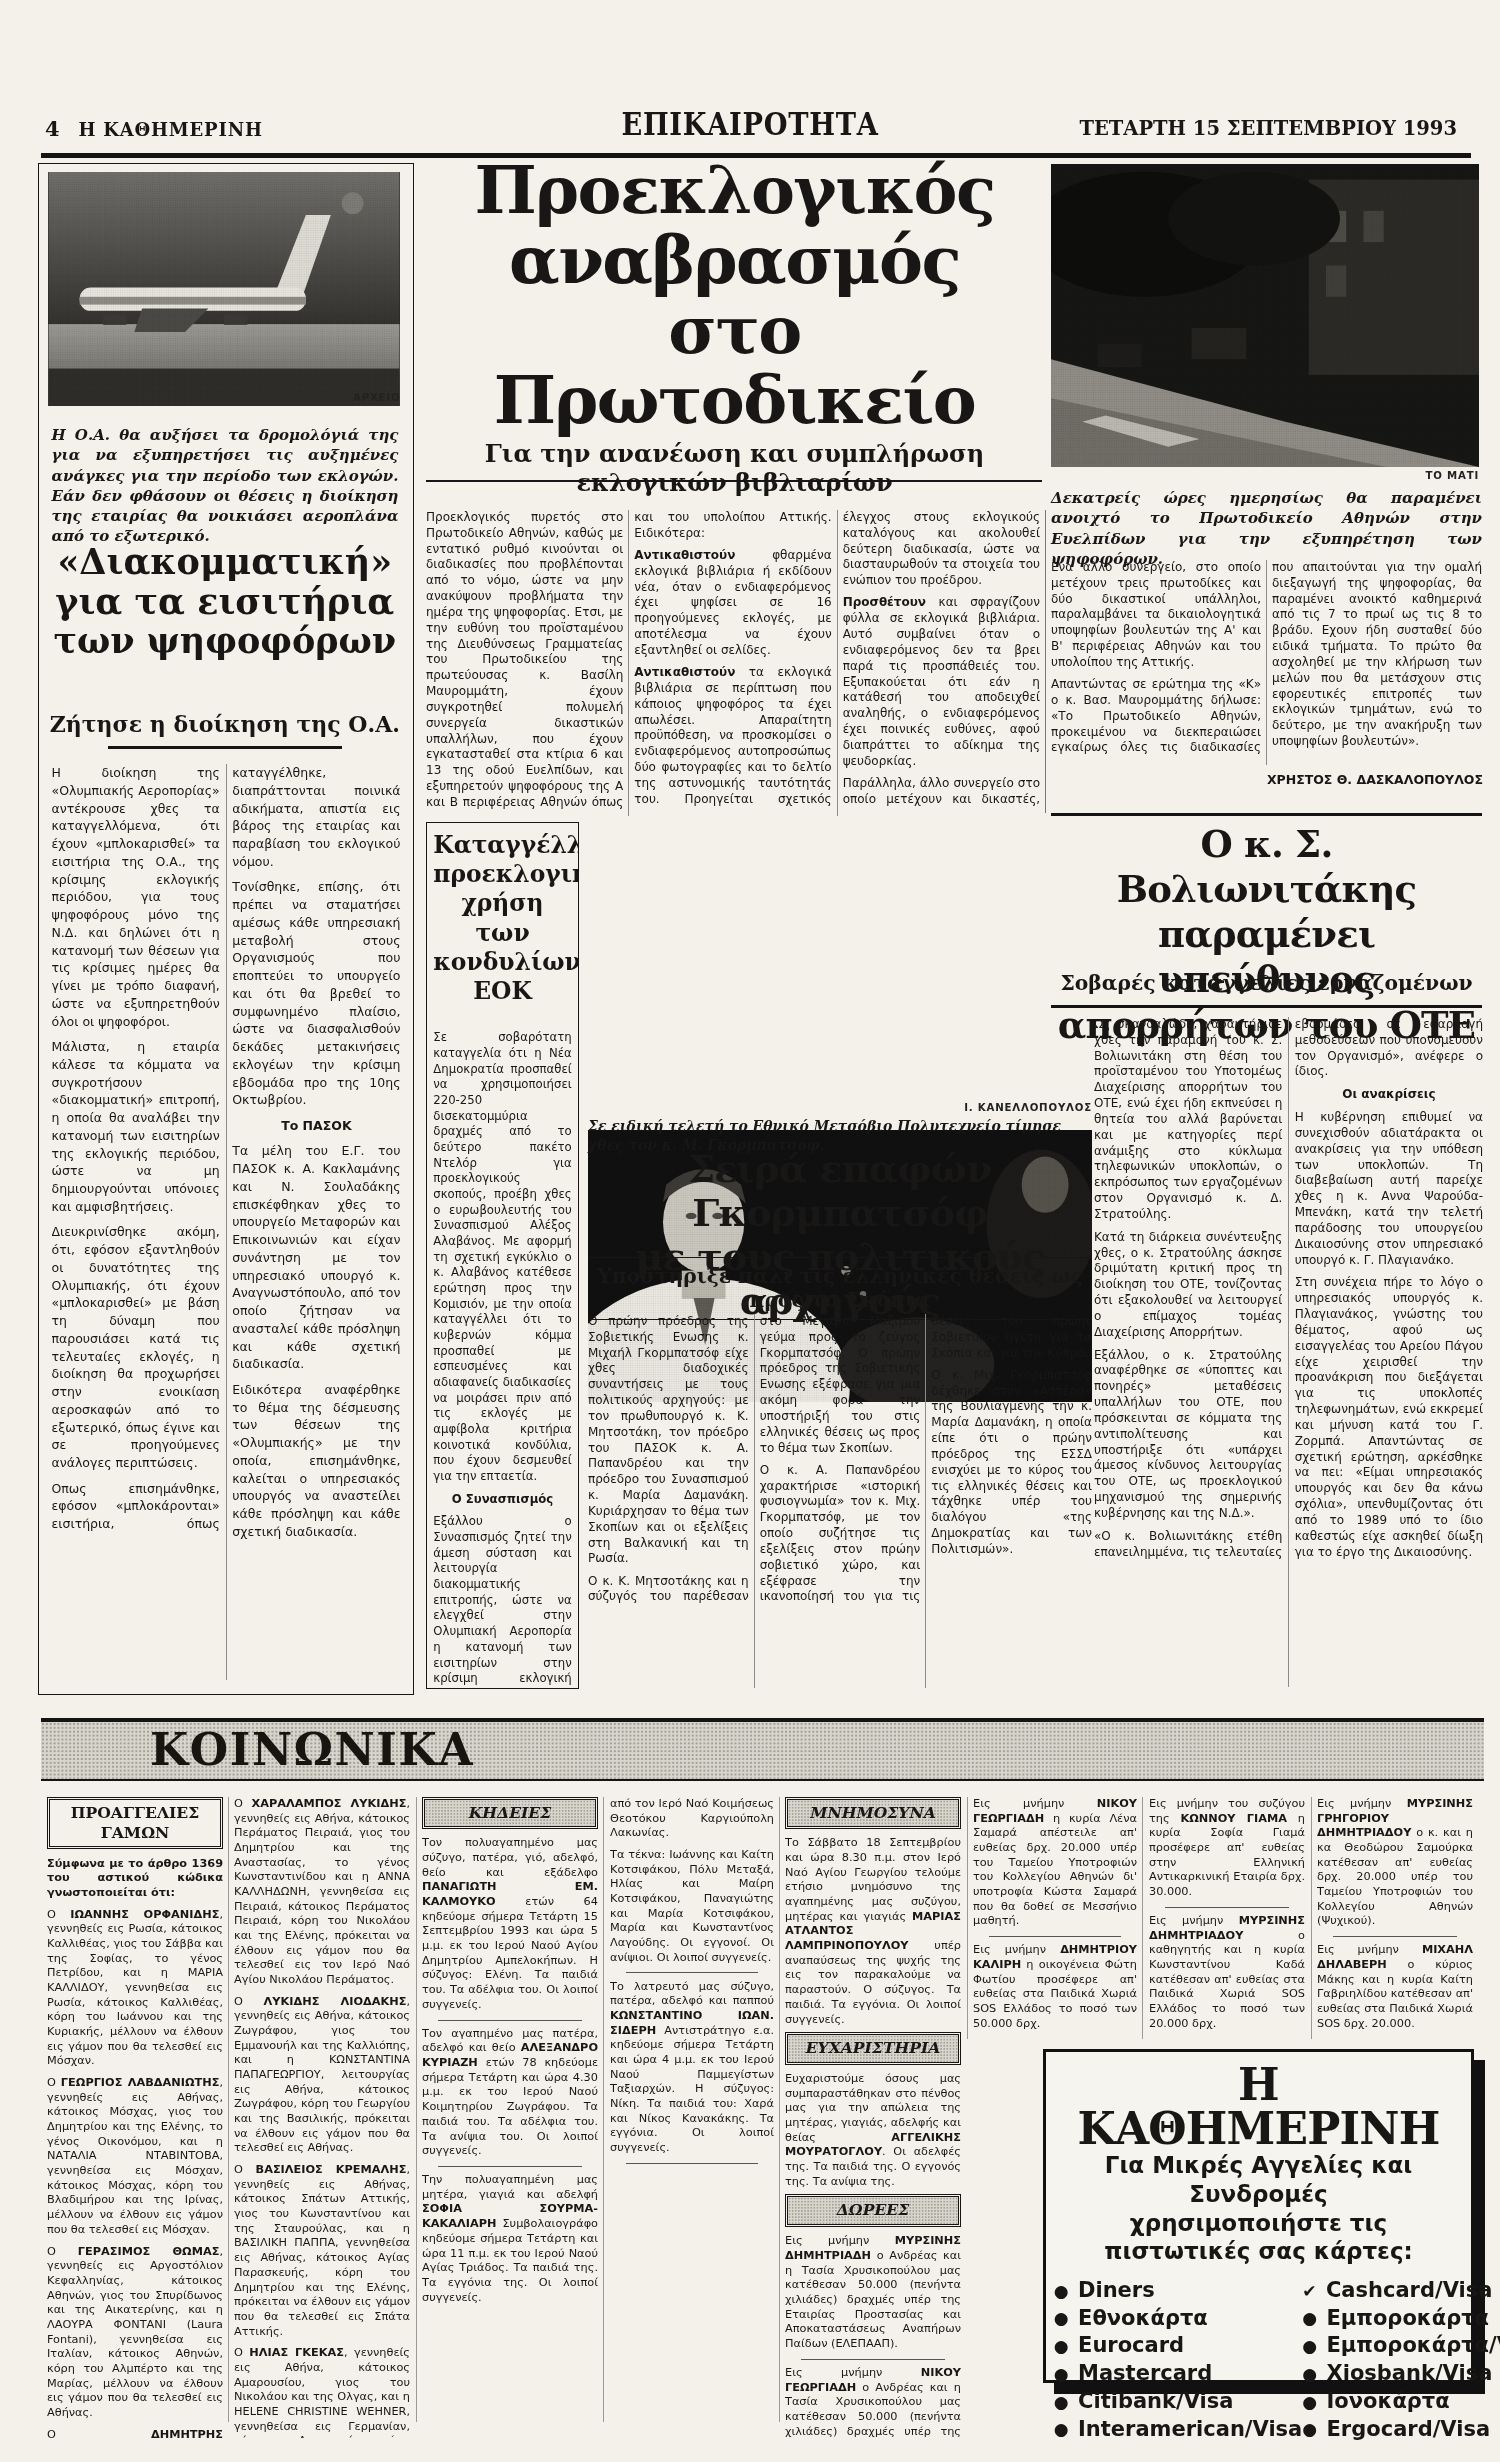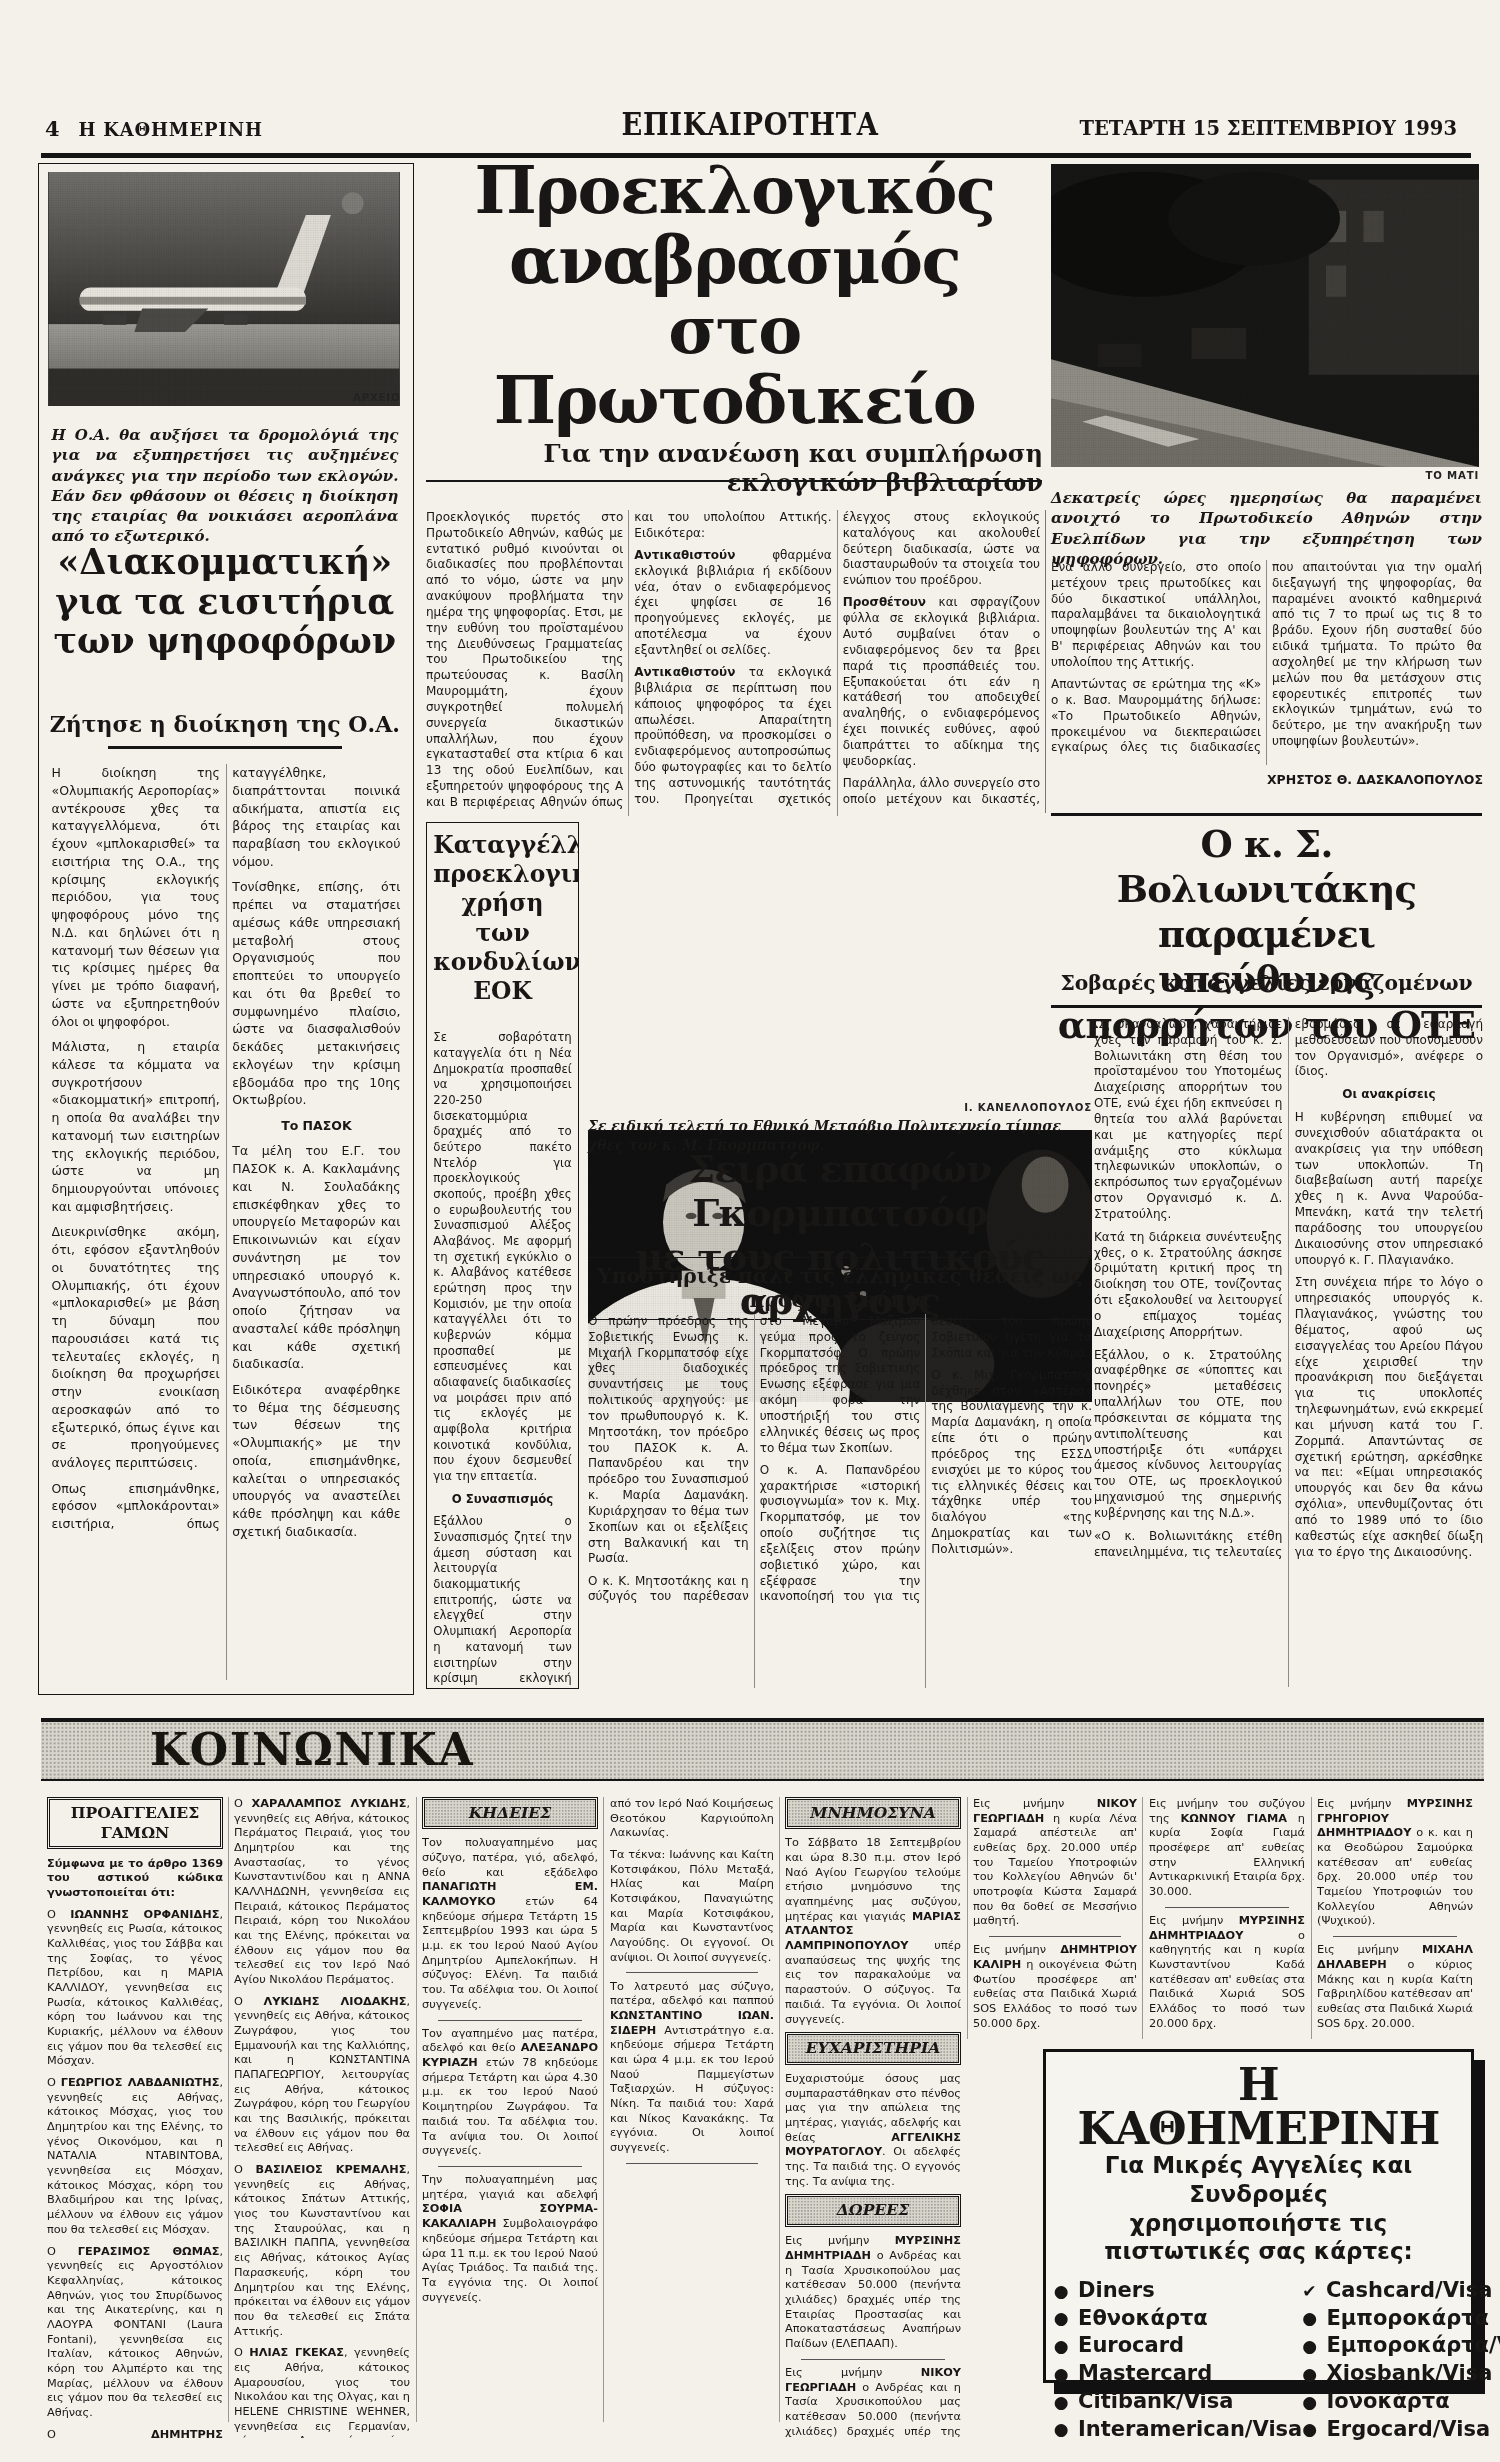--- a/index.html
+++ b/index.html
@@ -37,21 +37,21 @@
   #oa-sub{left:6.3px;top:547px;width:359px;font-size:22px;font-weight:bold;}
   #oa-subrule{left:69px;top:582px;width:234px;height:3.1px;background:#161616;}
   #oa-body{left:12.5px;top:600px;width:349px;height:916px;column-count:2;column-gap:12.5px;column-rule:0.8px solid #8a8a8a;
            font-size:12.5px;line-height:1.42;}
   #oa-body p{margin:0 0 7.8px 0;}
   .crosshead{font-weight:bold;text-align:center;margin:7.8px 0 4.7px 0;}
 
   
   #main-head{left:426px;top:156px;width:617px;}
   #main-head .l{font-family:"DejaVu Serif",serif;font-weight:bold;font-size:66px;line-height:1.06;text-align:center;letter-spacing:-1.6px;}
-  #main-sub{left:426px;top:439px;width:617px;font-size:24px;font-weight:bold;font-family:"DejaVu Serif",serif;text-align:right;}
+  #main-sub{left:426px;top:439px;width:617px;font-size:24px;font-weight:bold;font-family:"DejaVu Serif",serif;}
   #main-subrule{left:426px;top:480px;width:616px;height:1.6px;background:#161616;}
 
   
   #court-photo{left:1051px;top:164px;width:428px;height:303px;}
   #court-credit{left:1051px;top:470px;width:428px;}
   #court-caption{left:1051px;top:488px;width:431px;}
 
   
   .bodytxt{font-size:12px;line-height:1.32;}
   #main-body-left{left:426px;top:510px;width:614px;height:306px;column-count:3;column-gap:11px;column-rule:0.8px solid #8a8a8a;}

